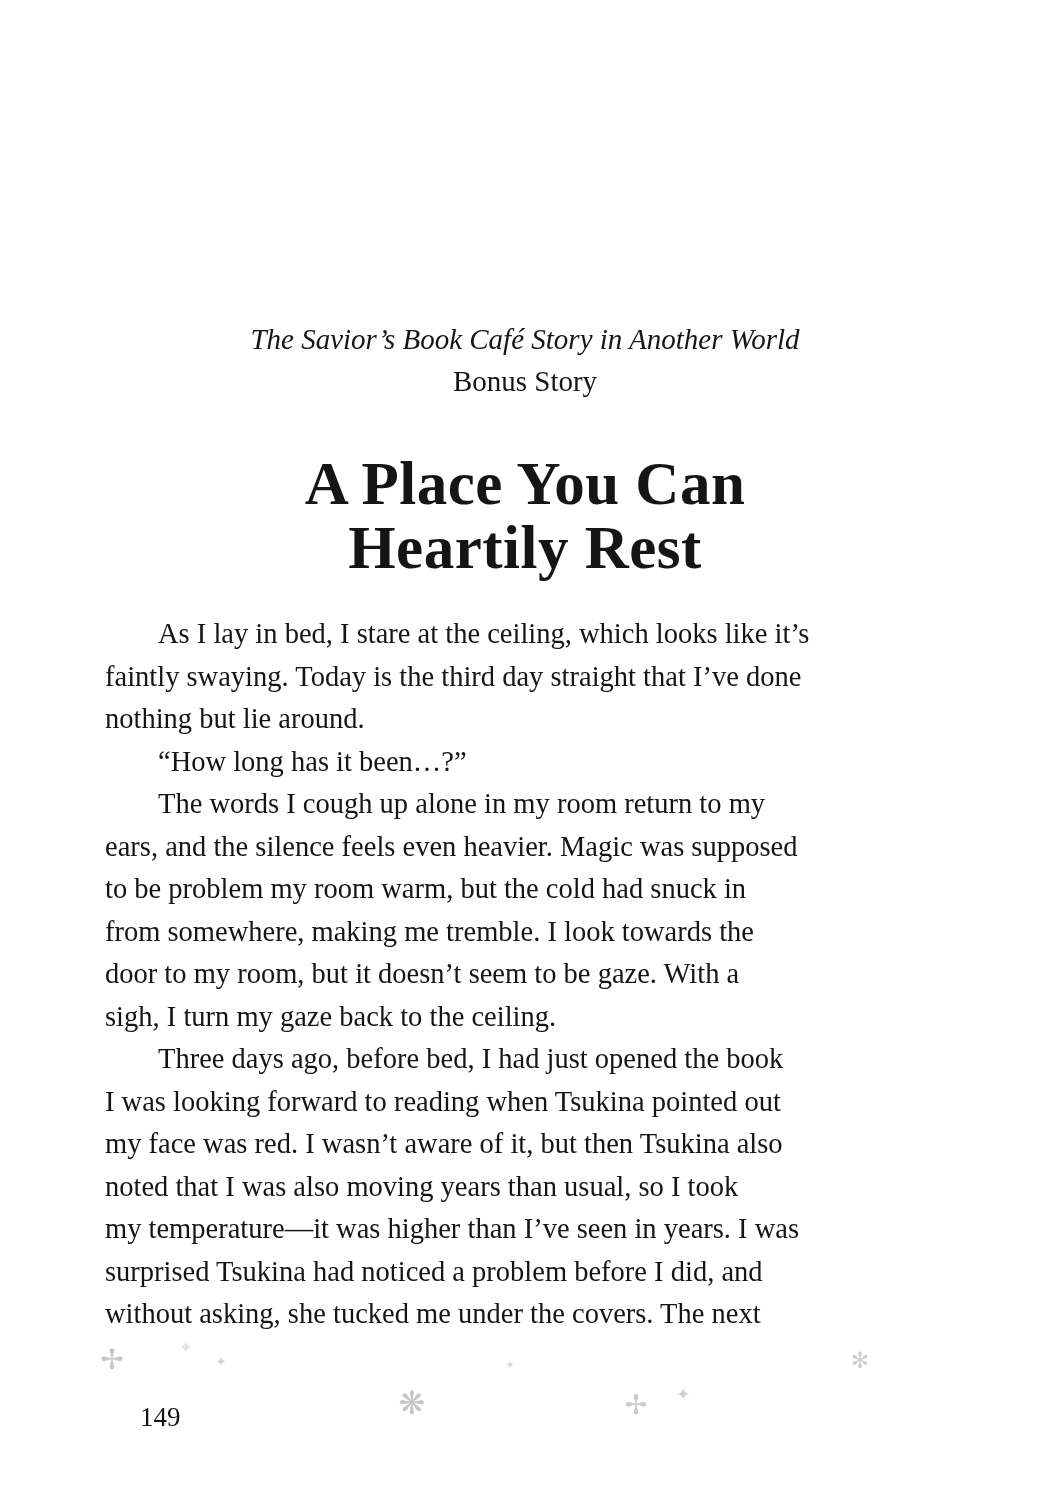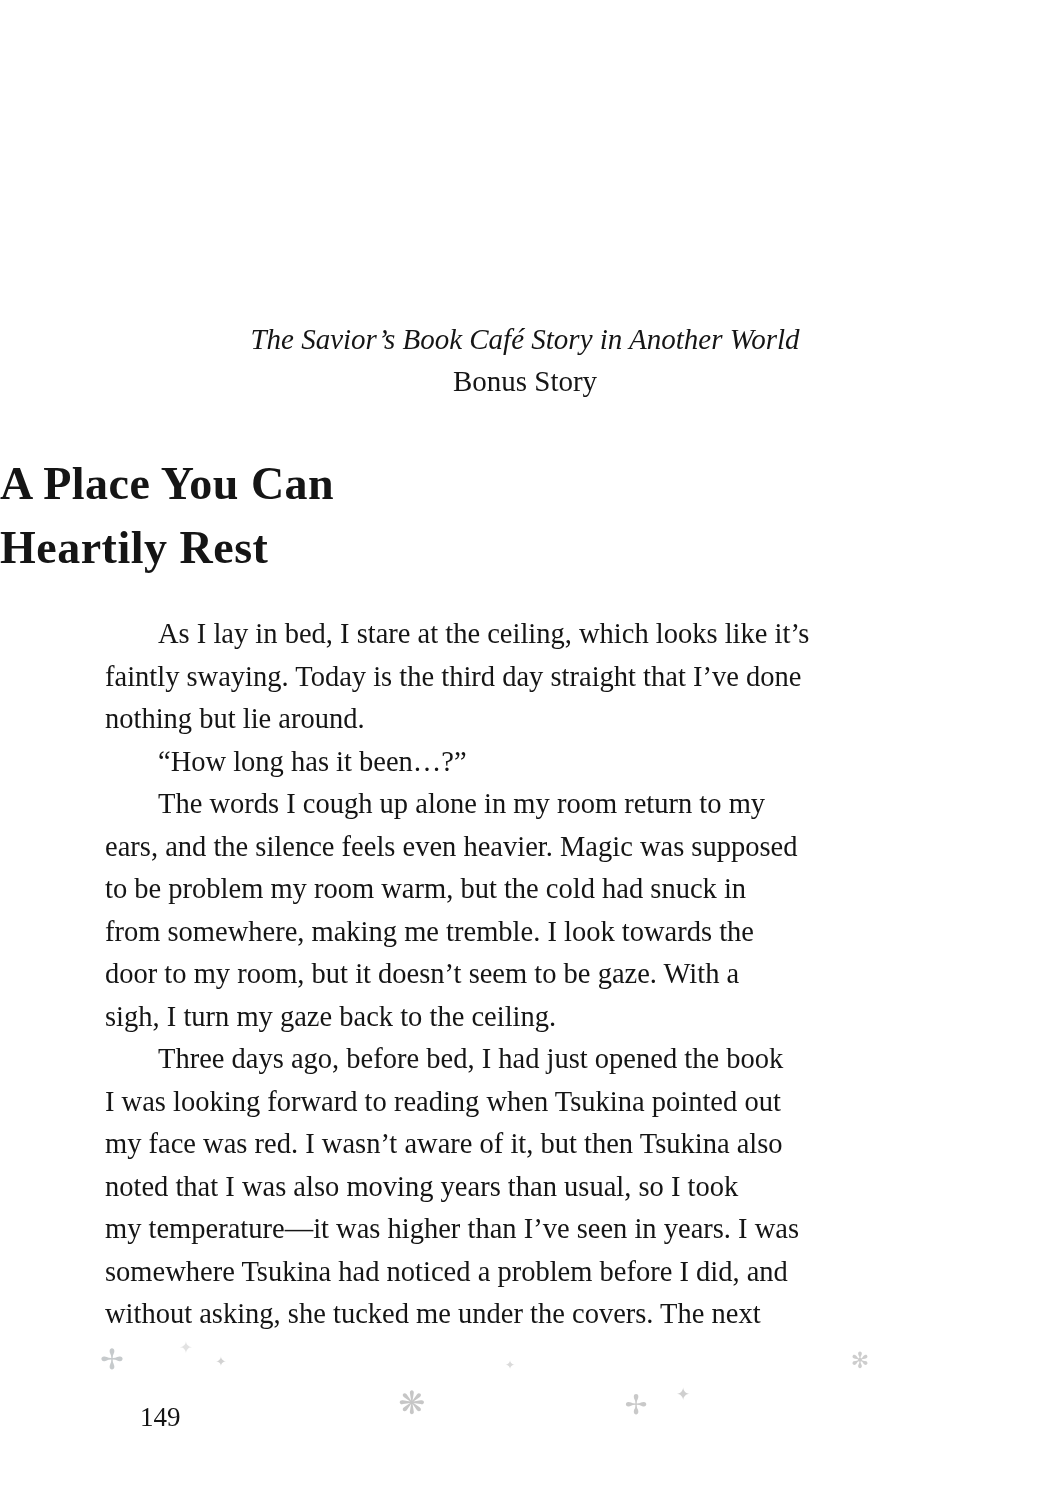--- a/index.html
+++ b/index.html
@@ -26,22 +26,23 @@
     line-height: 42px;
   }
   .series-title {
     font-style: italic;
   }
   .chapter-title {
     position: absolute;
     top: 452px;
     left: 0;
     right: 0;
+    text-align: center;
     font-weight: bold;
-    font-size: 46px;
+    font-size: 61px;
     line-height: 64px;
     letter-spacing: 0.5px;
   }
   .body-text {
     position: absolute;
     top: 613px;
     left: 105px;
     width: 860px;
   }
   .body-text .line {
@@ -93,21 +94,21 @@
     <p class="line">ears, and the silence feels even heavier. Magic was supposed</p>
     <p class="line">to be problem my room warm, but the cold had snuck in</p>
     <p class="line">from somewhere, making me tremble. I look towards the</p>
     <p class="line">door to my room, but it doesn’t seem to be gaze. With a</p>
     <p class="line">sigh, I turn my gaze back to the ceiling.</p>
     <p class="line indent">Three days ago, before bed, I had just opened the book</p>
     <p class="line">I was looking forward to reading when Tsukina pointed out</p>
     <p class="line">my face was red. I wasn’t aware of it, but then Tsukina also</p>
     <p class="line">noted that I was also moving years than usual, so I took</p>
     <p class="line">my temperature—it was higher than I’ve seen in years. I was</p>
-    <p class="line">somewhere Tsukina had noticed a problem before I did, and</p>
+    <p class="line">surprised Tsukina had noticed a problem before I did, and</p>
     <p class="line">without asking, she tucked me under the covers. The next</p>
   </div>
 
   <span class="deco" style="left:112px; top:1360px; font-size:28px; color:#c6cacc;">✢</span>
   <span class="deco" style="left:186px; top:1348px; font-size:16px; color:#e2e2e2;">✦</span>
   <span class="deco" style="left:221px; top:1361px; font-size:13px; color:#d2d2d2;">✦</span>
   <span class="deco" style="left:510px; top:1365px; font-size:12px; color:#dadada;">✦</span>
   <span class="deco" style="left:860px; top:1361px; font-size:22px; color:#cdcdcd;">✻</span>
   <span class="deco" style="left:412px; top:1403px; font-size:32px; color:#c6c6c6;">❋</span>
   <span class="deco" style="left:636px; top:1404px; font-size:27px; color:#c9c9c9;">✢</span>

